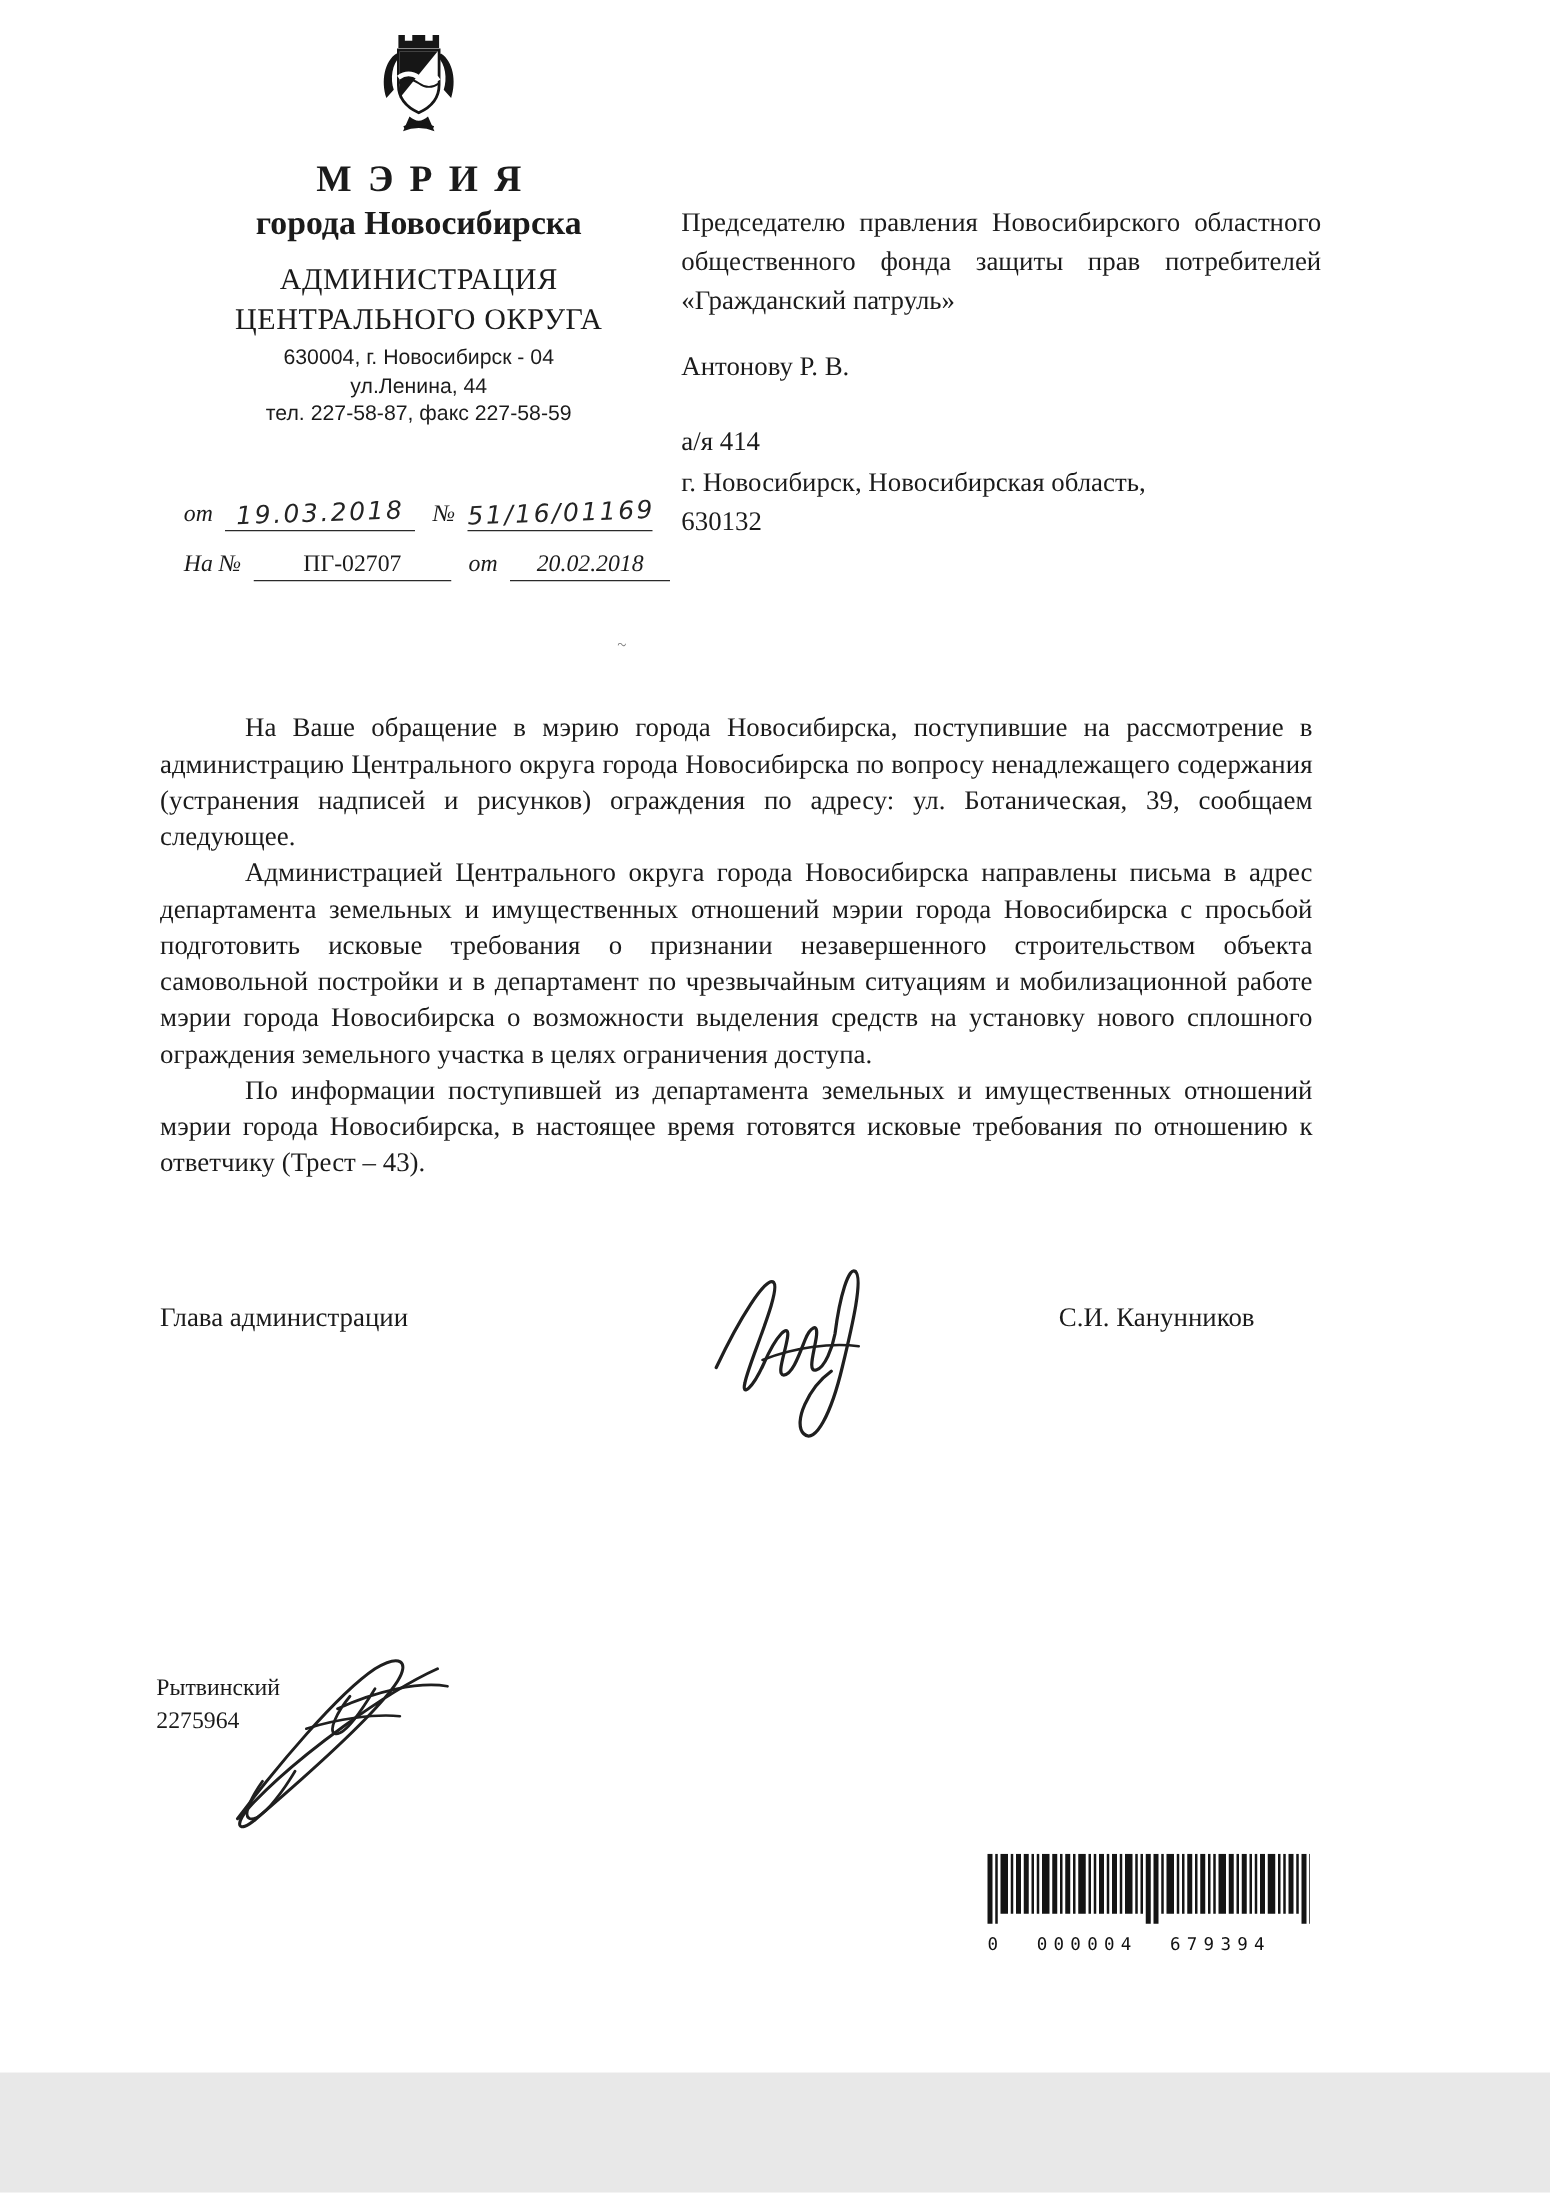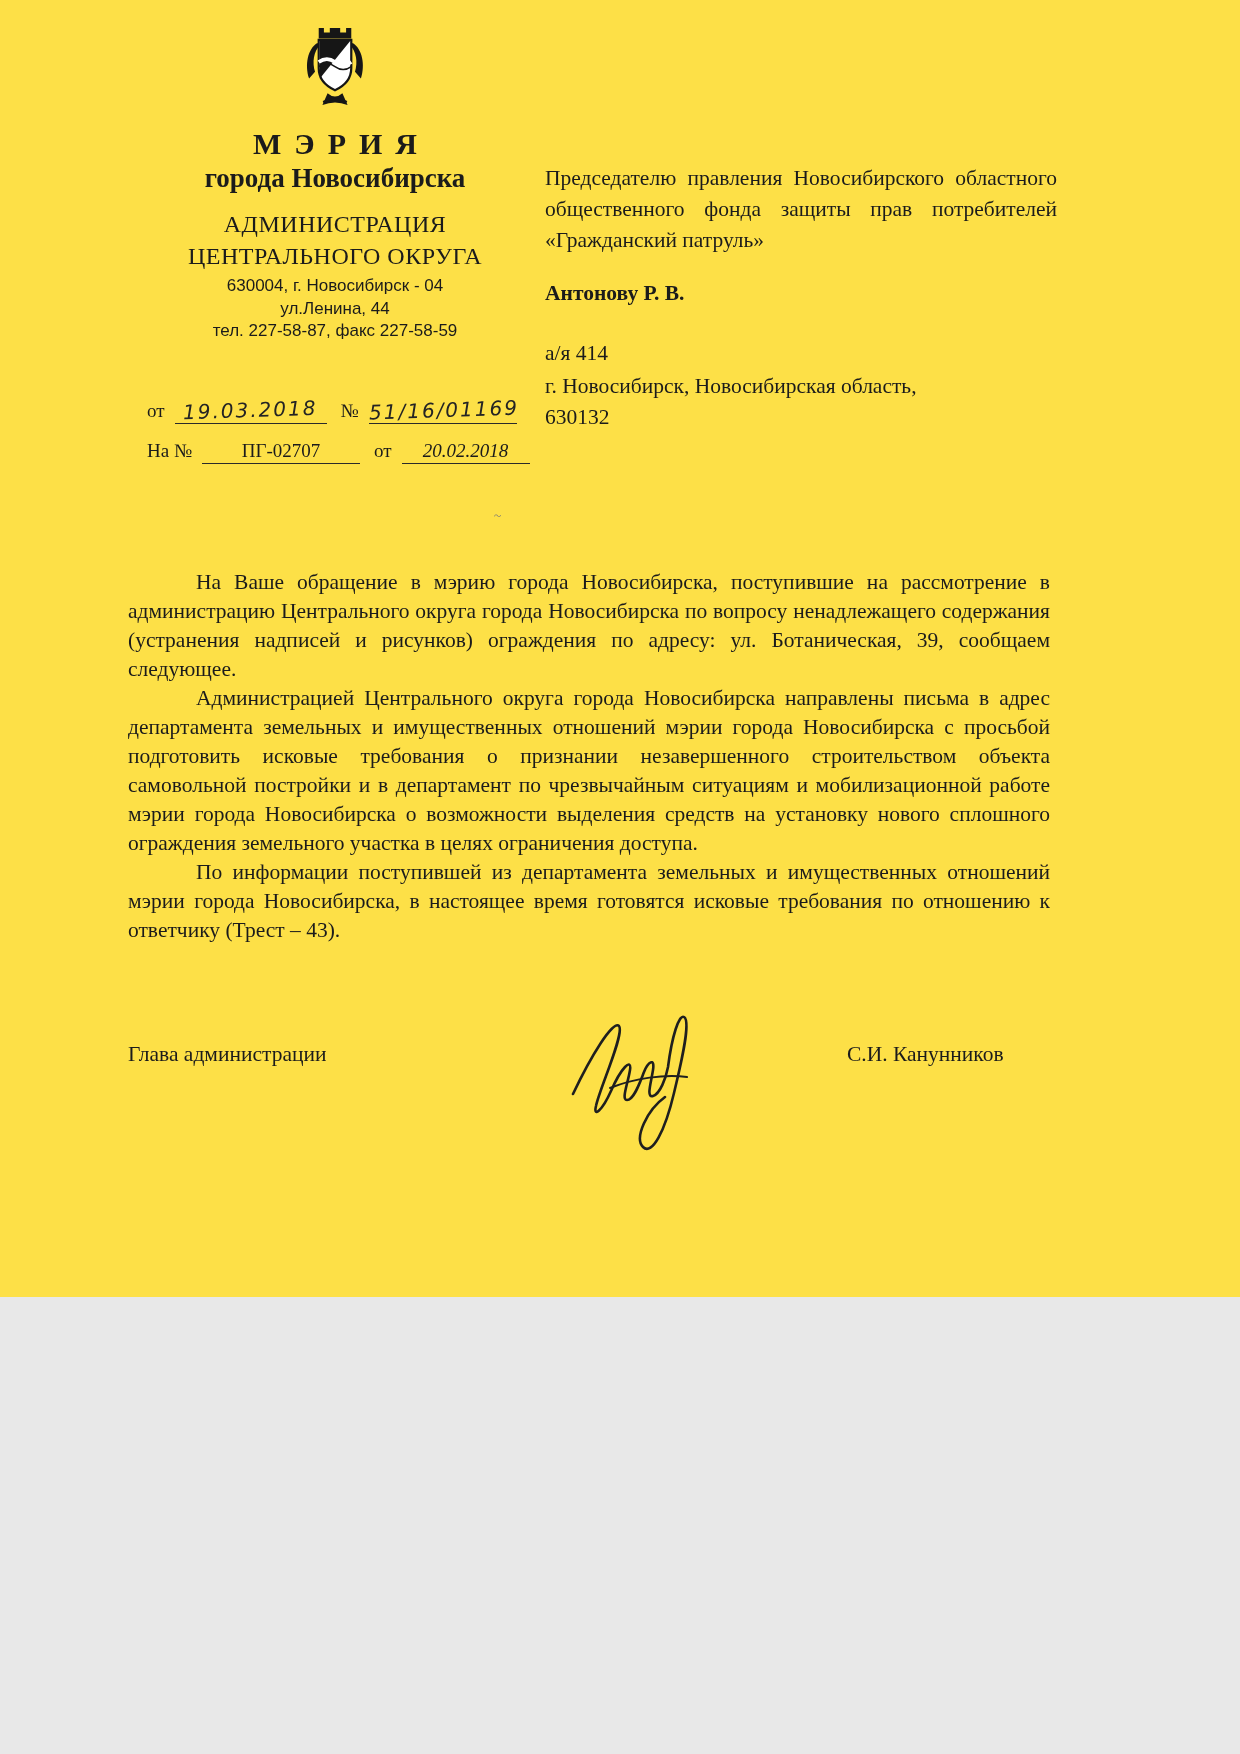--- a/index.html
+++ b/index.html
@@ -1,58 +1,58 @@
 <!DOCTYPE html>
 <html><head>
 <meta charset="utf-8">
 <style>
   html,body{margin:0;padding:0;}
   body{background:#e8e8e8;}
   .page{
     position:relative;
-    width:1240px;height:1297px;
+    width:1240px;height:1658px;
     margin:0 auto;
-    background:#fde047;
+    background:#ffffff;
     font-family:"Liberation Serif", serif;
     color:#1b1b1b;
     overflow:hidden;
   }
   
   .letterhead{
     position:absolute;left:125px;top:25px;width:420px;
     text-align:center;
   }
   .emblem-wrap{display:flex;justify-content:center;margin-bottom:10px;}
   .org1{font-size:30px;font-weight:bold;letter-spacing:13px;text-indent:13px;}
   .org2{font-size:27px;font-weight:bold;margin-top:2px;}
   .dept{font-family:Liberation Serif, serif;font-size:24px;line-height:32px;margin-top:14px;letter-spacing:.5px;}
   .districts{font-family:"Liberation Sans",sans-serif;font-size:14.5px;line-height:19px;margin-top:8px;}
   .addr{font-family:"Liberation Sans",sans-serif;font-size:17px;line-height:22.5px;margin-top:3px;}
   
   .ref-block{position:absolute;left:147px;top:398px;width:400px;font-size:19px;}
   .ref-line{display:flex;align-items:flex-end;margin-bottom:16px;}
-  .ref-label{margin-right:10px;padding-bottom:2px;}
+  .ref-label{margin-right:10px;padding-bottom:2px;font-style:italic;}
   .uline{
     display:inline-block;border-bottom:1.6px solid #2a2a2a;
     text-align:center;padding-bottom:1px;margin-right:14px;
   }
   .u1{width:152px;}
   .u2{width:148px;}
   .u3{width:158px;}
   .u4{width:128px;margin-right:0;font-style:italic;}
   .hand{
     font-family:"DejaVu Sans",sans-serif;
     font-style:italic;font-size:20px;letter-spacing:2px;
     display:inline-block;transform:rotate(-2deg);color:#242424;
   }
   .typed-on-line{font-size:19px;}
   
   .recipient{position:absolute;left:545px;top:163px;width:512px;font-size:21.5px;line-height:31px;}
   .recipient-title{text-align:justify;}
-  .recipient-name{margin-top:22px;font-weight:bold;}
+  .recipient-name{margin-top:22px;}
   .recipient-box{margin-top:29px;}
   .recipient-addr{margin-top:2px;width:420px;}
   
   .body-text{
     position:absolute;left:128px;top:540px;width:922px;
     font-size:21.5px;line-height:29px;text-align:justify;margin-top:28px;
   }
   .body-text p{margin:0;text-indent:68px;}
   
   .sig-title{position:absolute;left:128px;top:1042px;font-size:21.5px;}

